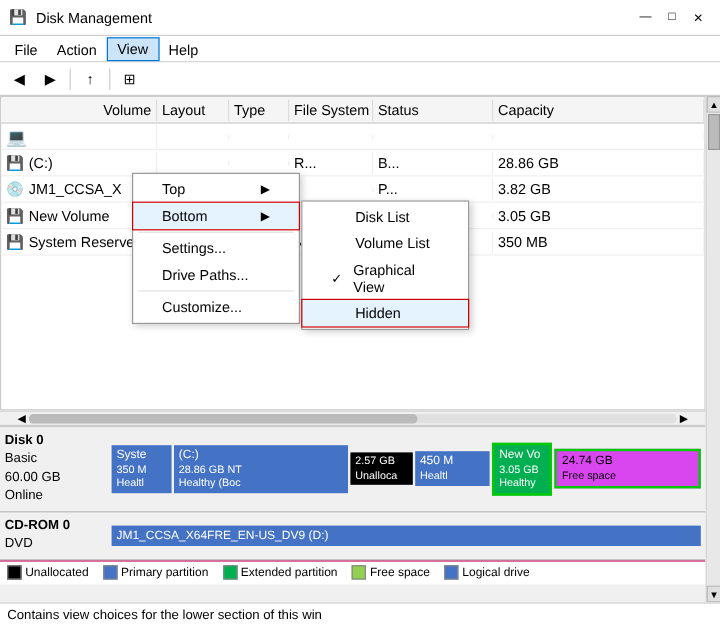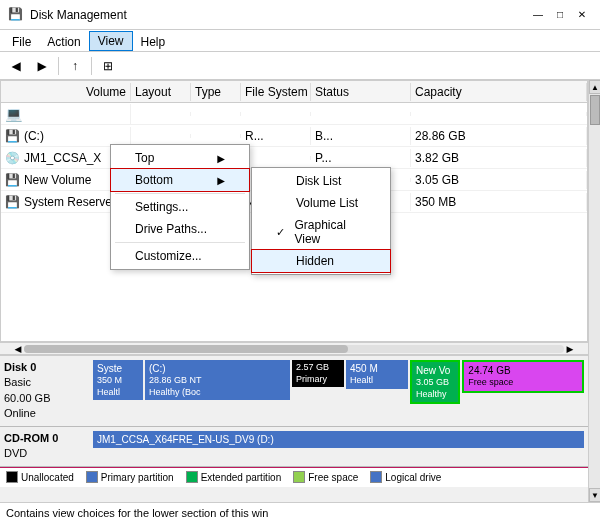--- a/index.html
+++ b/index.html
@@ -156,21 +156,21 @@
       width: 85px;
       flex-shrink: 0;
       font-size: 11px;
       line-height: 1.4;
     }
     .disk-info .disk-name { font-weight: bold; }
     .disk-parts {
       display: flex;
       flex: 1;
       gap: 2px;
-      align-items: flex-start;
+      align-items: center;
     }
     .disk-part {
       display: flex;
       flex-direction: column;
       justify-content: center;
       padding: 2px 4px;
       font-size: 10px;
       line-height: 1.3;
       min-width: 40px;
     }
@@ -463,21 +463,21 @@
             <span style="font-size:9px;">350 M</span>
             <span style="font-size:9px;">Healtl</span>
           </div>
           <div class="disk-part part-ntfs" style="flex:2.5;">
             <span style="font-size:10px;">(C:)</span>
             <span style="font-size:9px;">28.86 GB NT</span>
             <span style="font-size:9px;">Healthy (Boc</span>
           </div>
           <div class="disk-part part-unalloc" style="flex:0.8;">
             <span style="font-size:9px;">2.57 GB</span>
-            <span style="font-size:9px;">Primary</span>
+            <span style="font-size:9px;">Unalloca</span>
           </div>
           <div class="disk-part part-health450" style="width:62px;">
             <span style="font-size:10px;">450 M</span>
             <span style="font-size:9px;">Healtl</span>
           </div>
           <div class="disk-part part-newvol" style="flex:0.7;">
             <span style="font-size:10px;">New Vo</span>
             <span style="font-size:9px;">3.05 GB</span>
             <span style="font-size:9px;">Healthy</span>
           </div>

